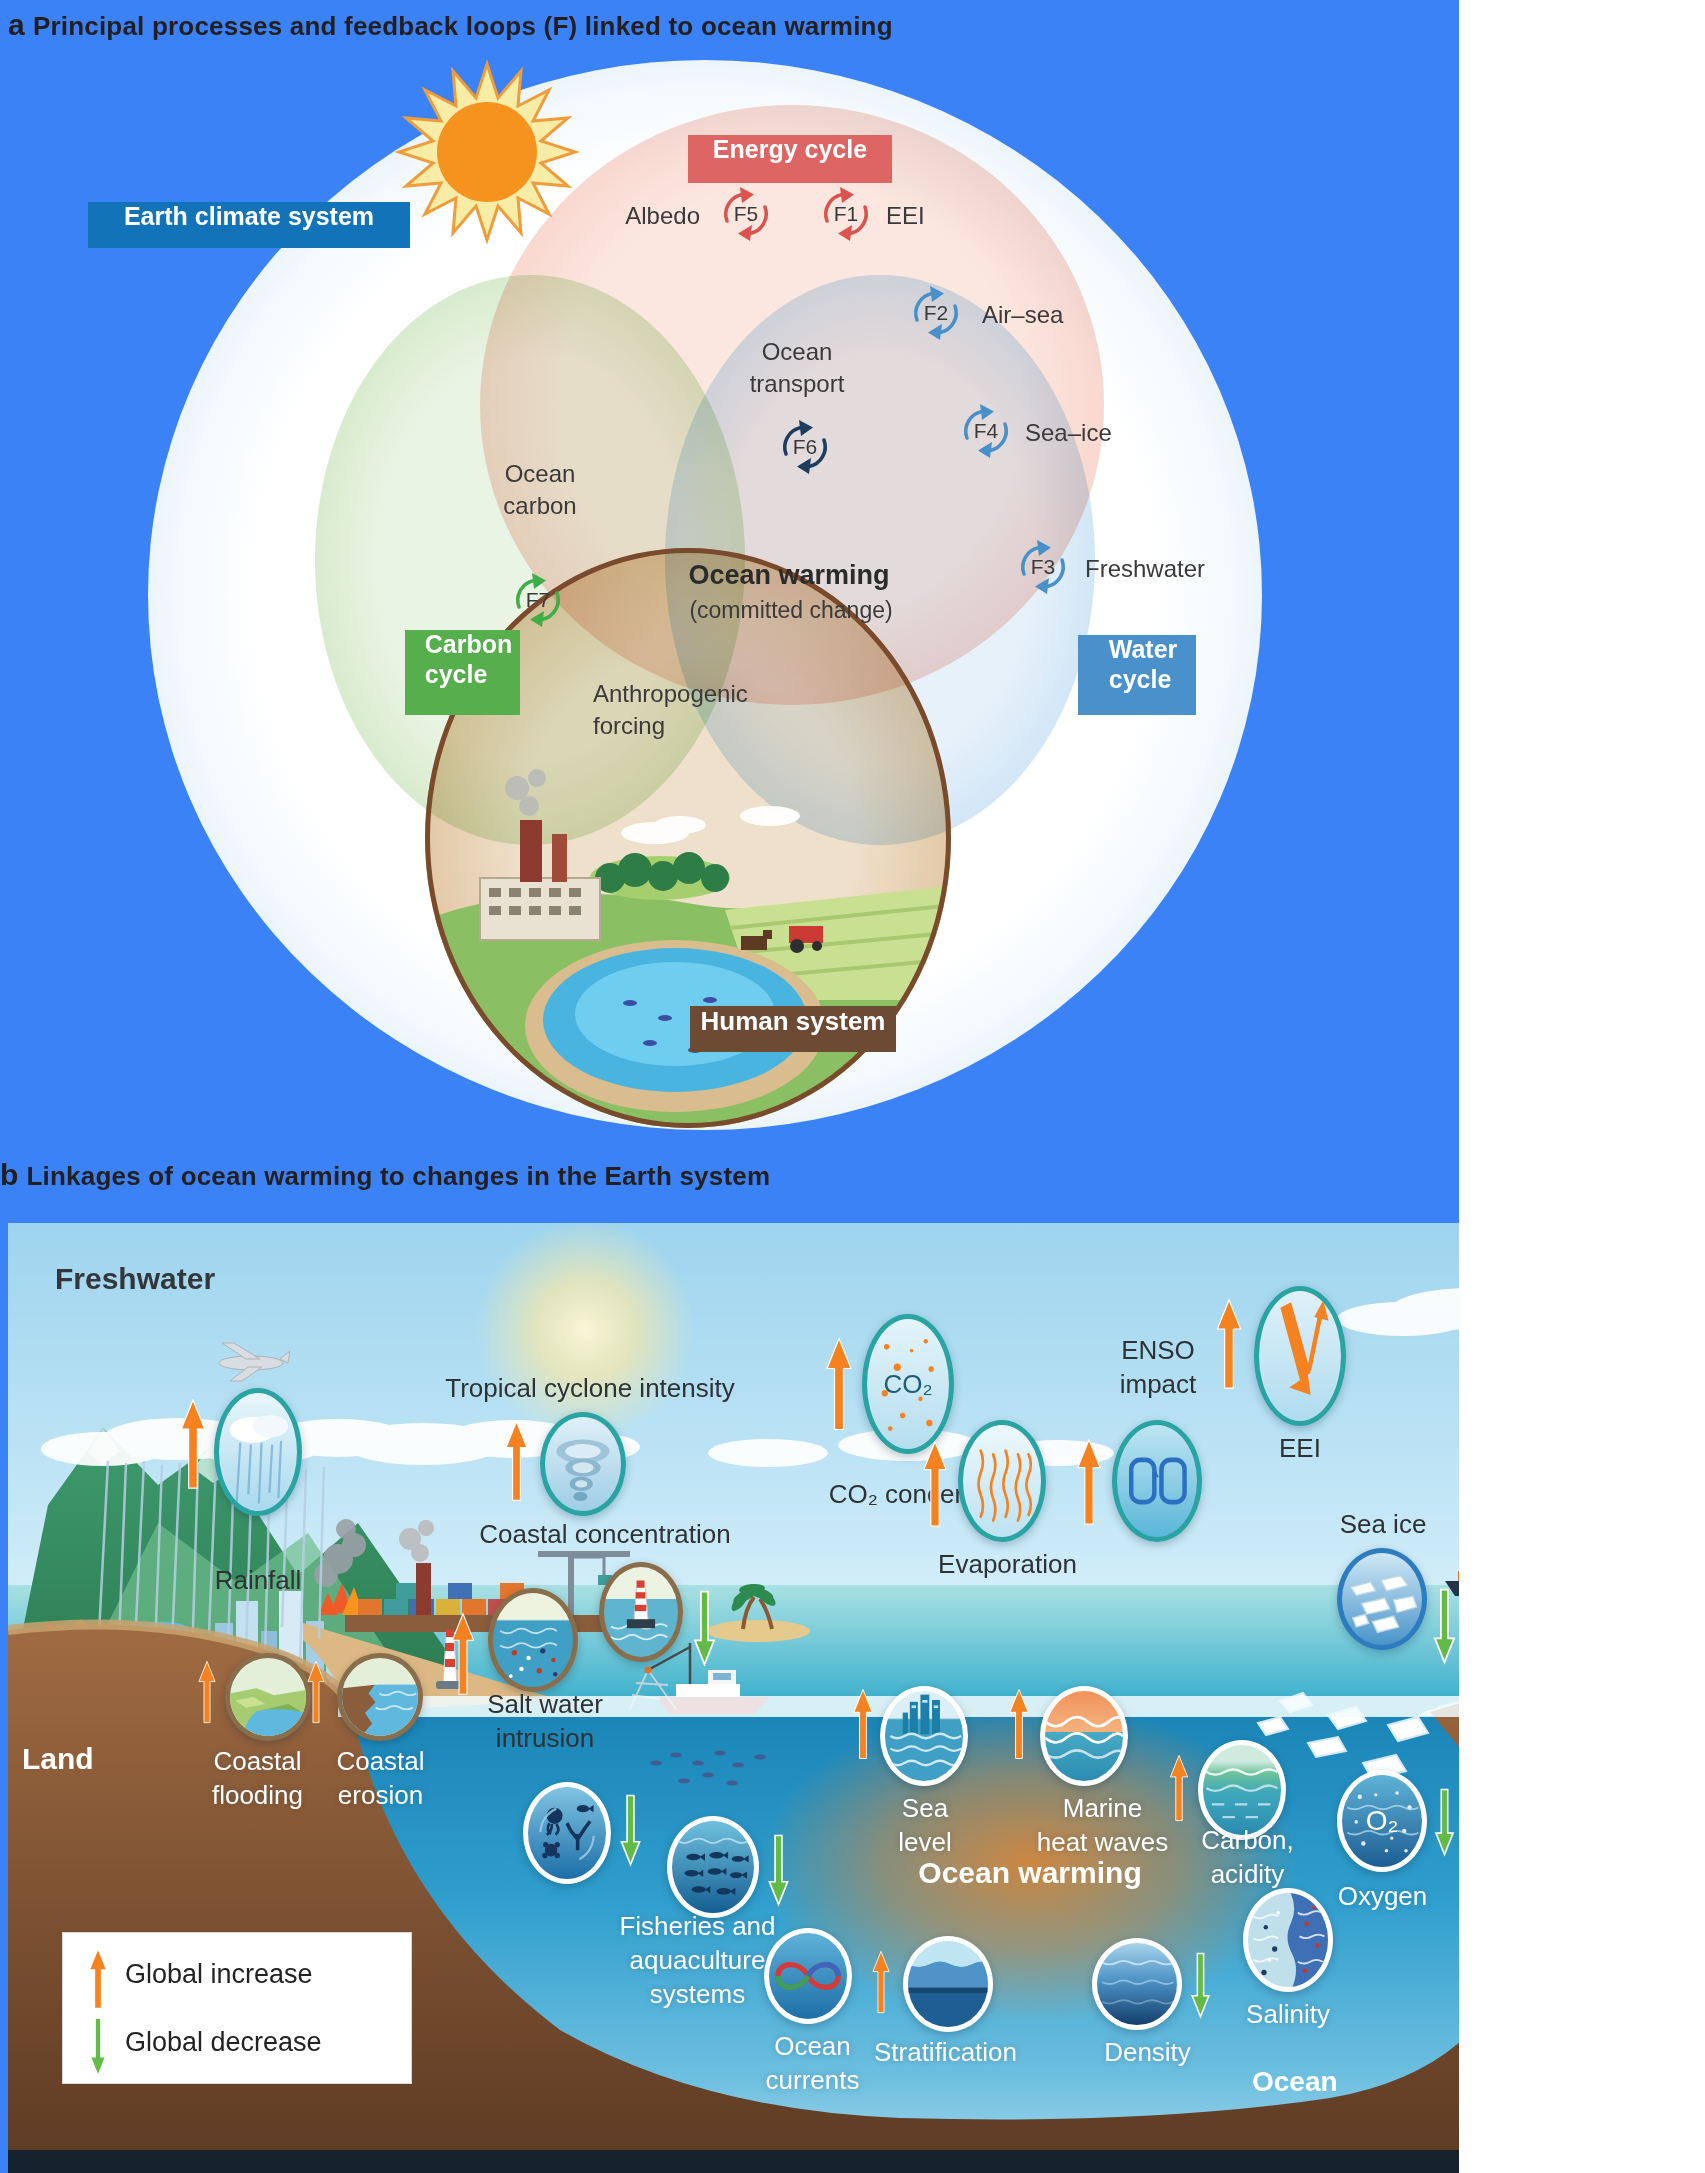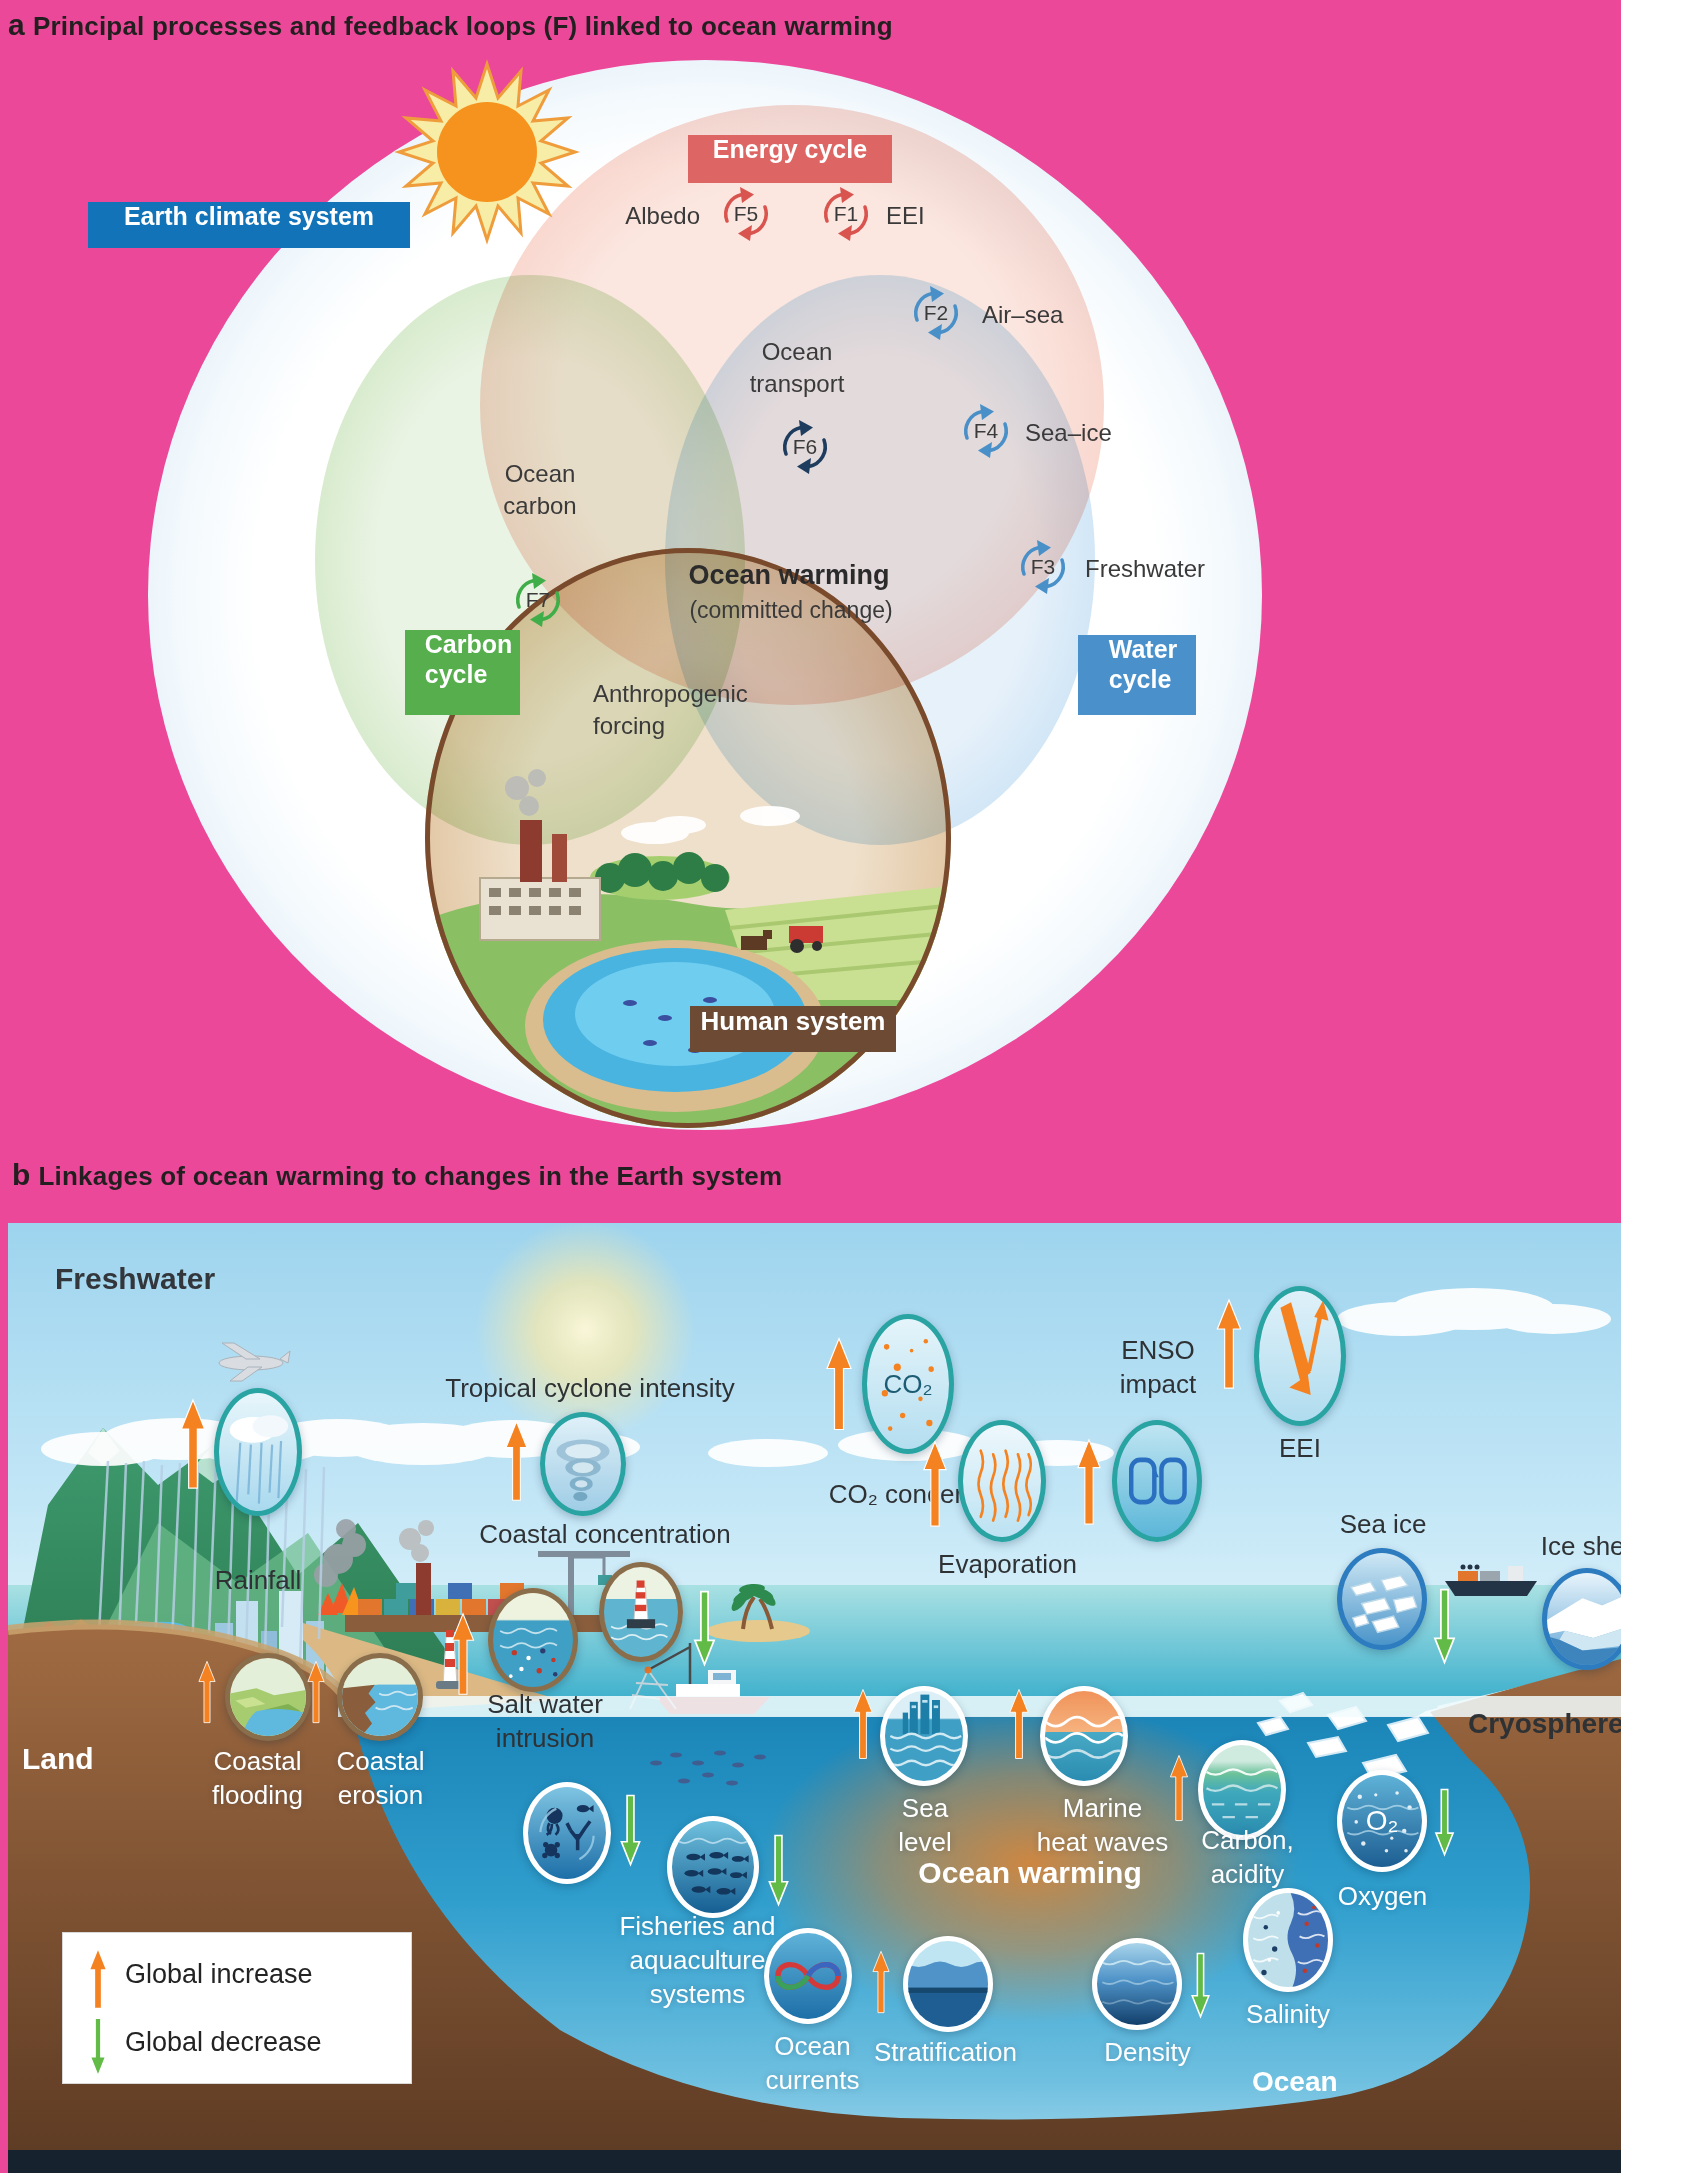--- a/index.html
+++ b/index.html
@@ -1,17 +1,17 @@
 <!DOCTYPE html>
 <html><head>
 <meta charset="utf-8">
 <style>
   html,body{margin:0;padding:0;background:#fff;}
   body{font-family:"Liberation Sans","DejaVu Sans",sans-serif;}
-  #page{position:relative;width:1621px;height:2173px;background:#ec4899;overflow:hidden;}
+  #page{position:relative;width:1459px;height:2173px;background:#3b82f6;overflow:hidden;}
   .abs{position:absolute;}
   .panel-title{position:absolute;font-weight:bold;color:#231f20;font-size:26px;letter-spacing:.2px;}
   .panel-title .pfx{font-size:30px;margin-right:8px;}
   
   .vcircle{position:absolute;border-radius:50%;mix-blend-mode:multiply;}
   .tag{position:absolute;color:#fff;font-weight:bold;display:flex;align-items:flex-start;justify-content:center;text-align:left;line-height:1.18;}
   .atext{position:absolute;color:#3a3a3a;font-size:24px;line-height:1.32;}
   .loop{position:absolute;width:60px;height:60px;}
   .loop svg{position:absolute;left:0;top:0;width:60px;height:60px;overflow:visible;}
   .loop .fl{position:absolute;left:0;top:0;width:60px;height:60px;display:flex;align-items:center;justify-content:center;
@@ -246,21 +246,21 @@
   </div>
   <div class="atext" style="left:1085px;top:553px;width:190px;">Freshwater</div>
 
   <div class="abs" style="left:639px;top:560px;width:300px;text-align:center;font-size:27px;font-weight:bold;color:#2b2b2b;">Ocean warming</div>
   <div class="abs" style="left:636px;top:597px;width:310px;text-align:center;font-size:23px;color:#3a3a3a;">(committed change)</div>
 
   <div class="atext" style="left:593px;top:678px;width:240px;">
     <span>Anthropogenic</span><br><span>forcing</span>
   </div>
 
-  <div class="panel-title" style="left:12px;top:1158px;">
+  <div class="panel-title" style="left:0;top:1158px;">
     <span class="pfx">b</span><span>Linkages of ocean warming to changes in the Earth system</span>
   </div>
 
   <svg class="abs" style="left:8px;top:1223px;" width="1690" height="950" viewBox="0 0 1690 950">
     <rect x="0" y="0" width="1690" height="500" fill="url(#gSkyB)"></rect>
     <circle cx="577" cy="107" r="110" fill="url(#gSun2)"></circle>
     <rect x="0" y="362" width="1690" height="132" fill="url(#gSeaH)"></rect>
 
     <path d="M0,480 L40,282 L95,205 L150,262 L205,222 L290,352 L350,300 L440,430 L470,480 Z" fill="url(#gMount)"></path>
     <path d="M60,480 L150,300 L230,360 L300,310 L380,430 L420,480 Z" fill="#6fbe8d" opacity=".7"></path>

